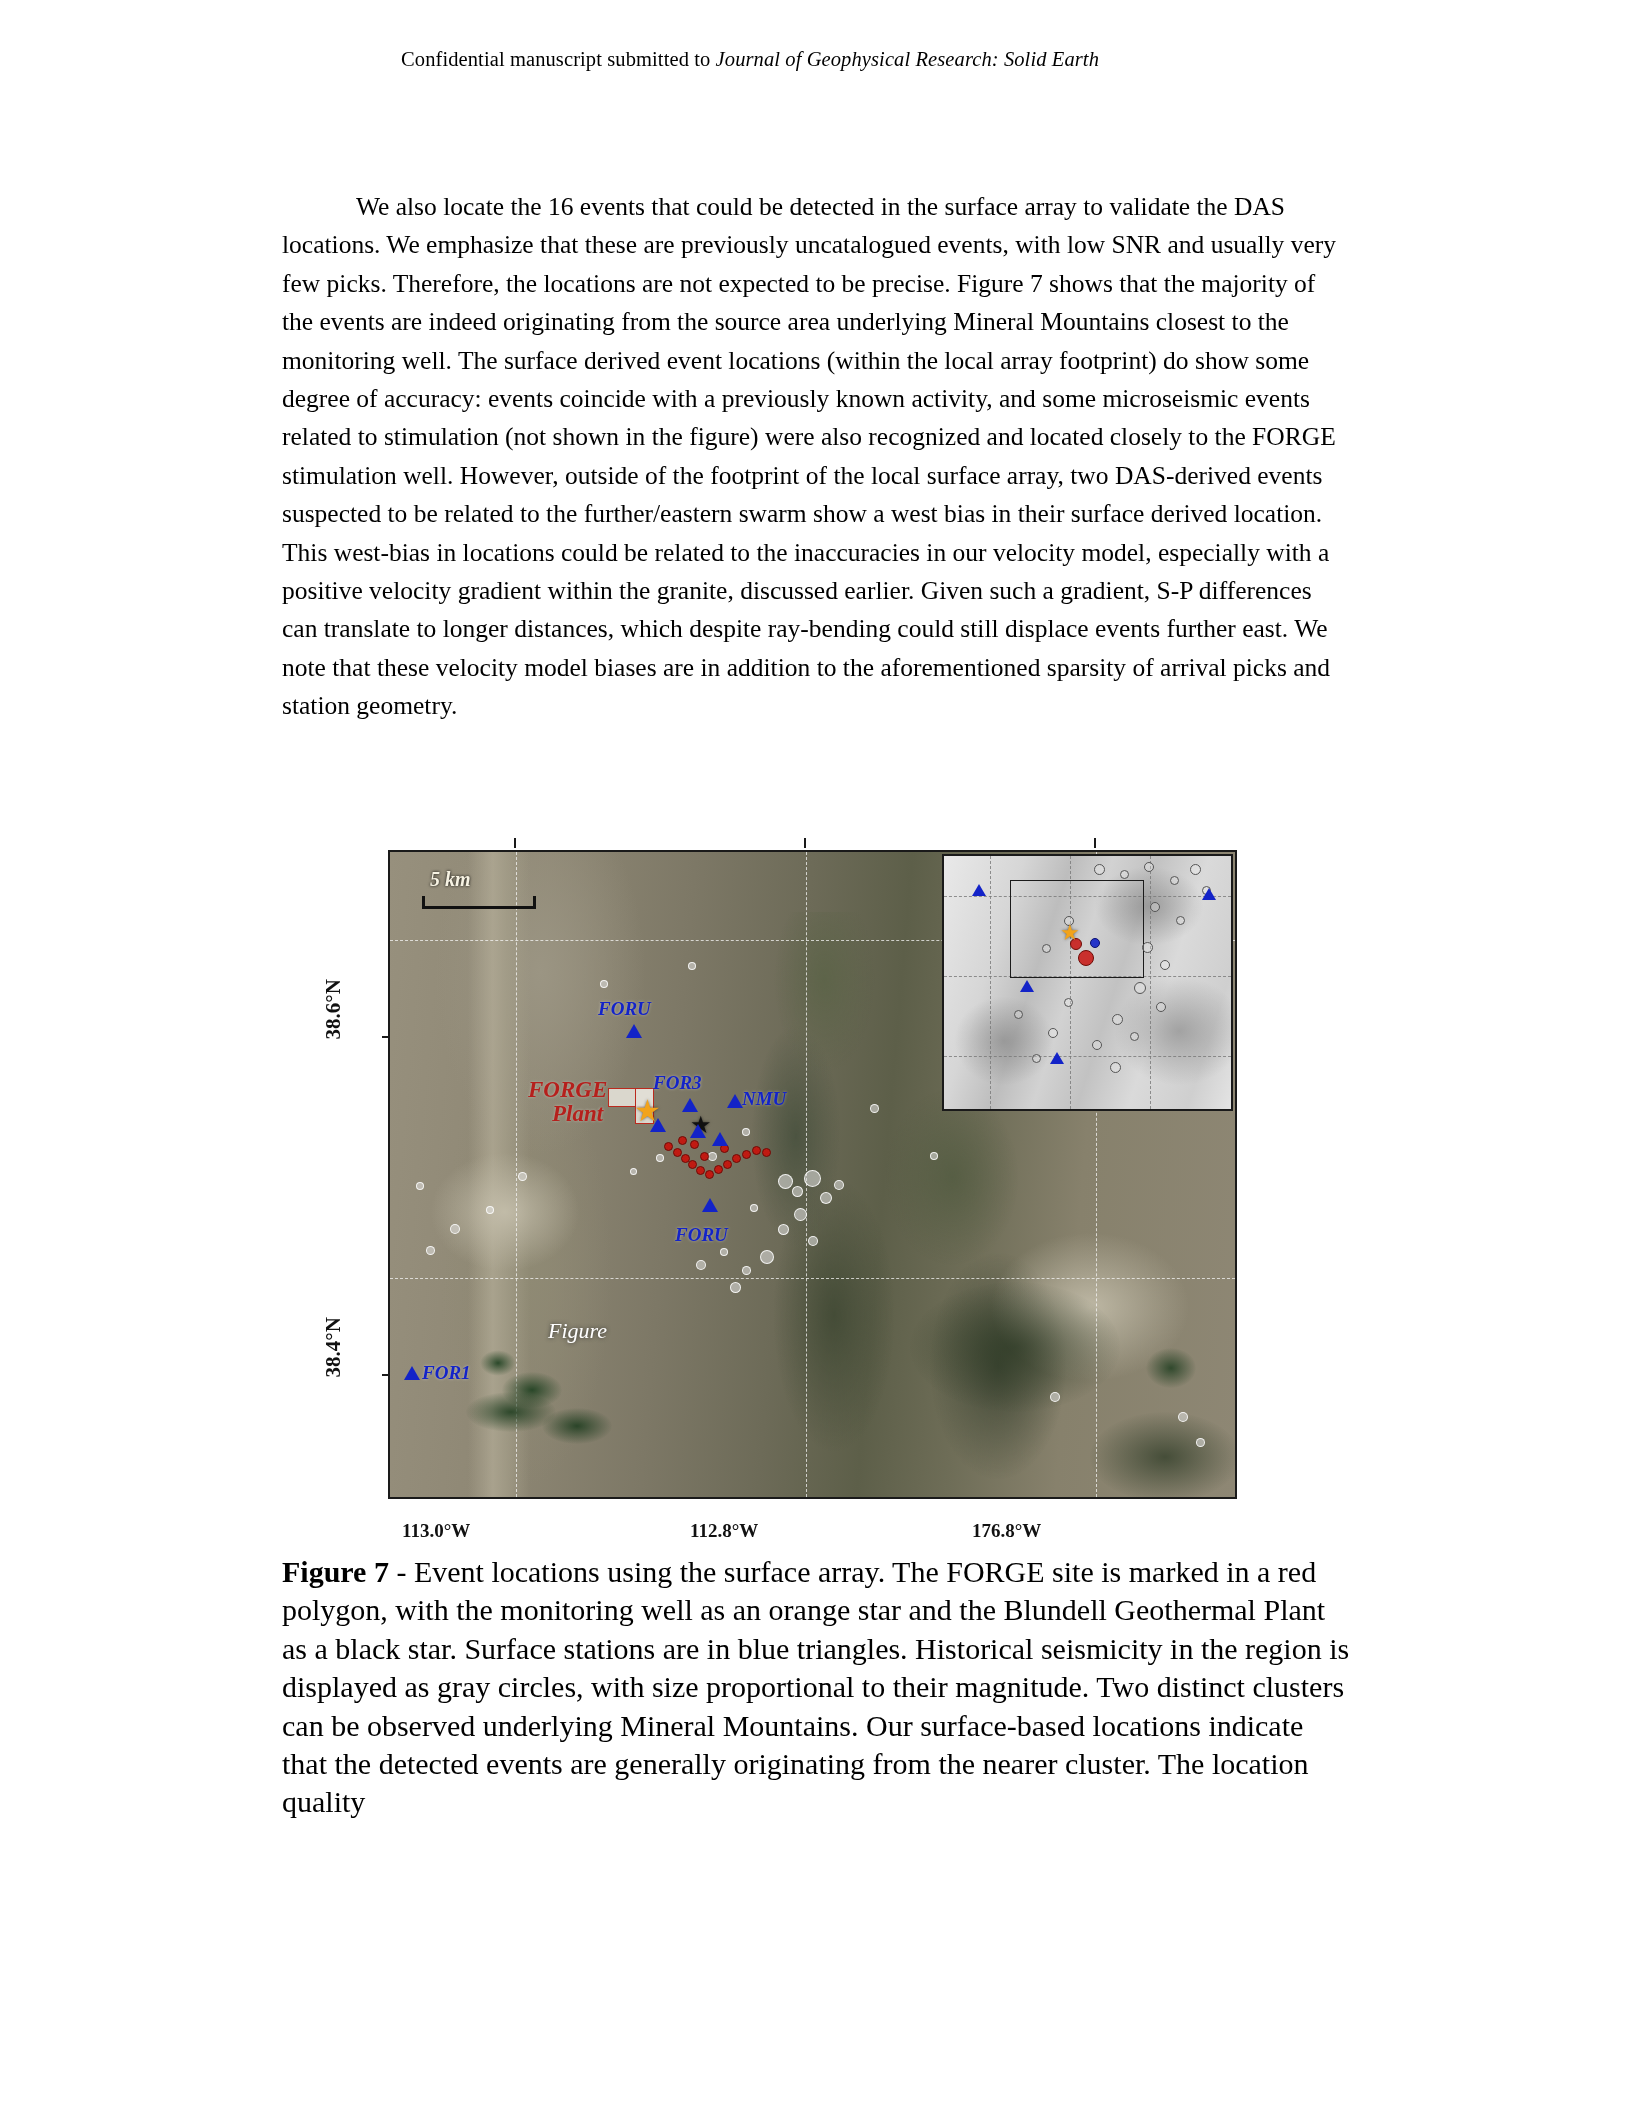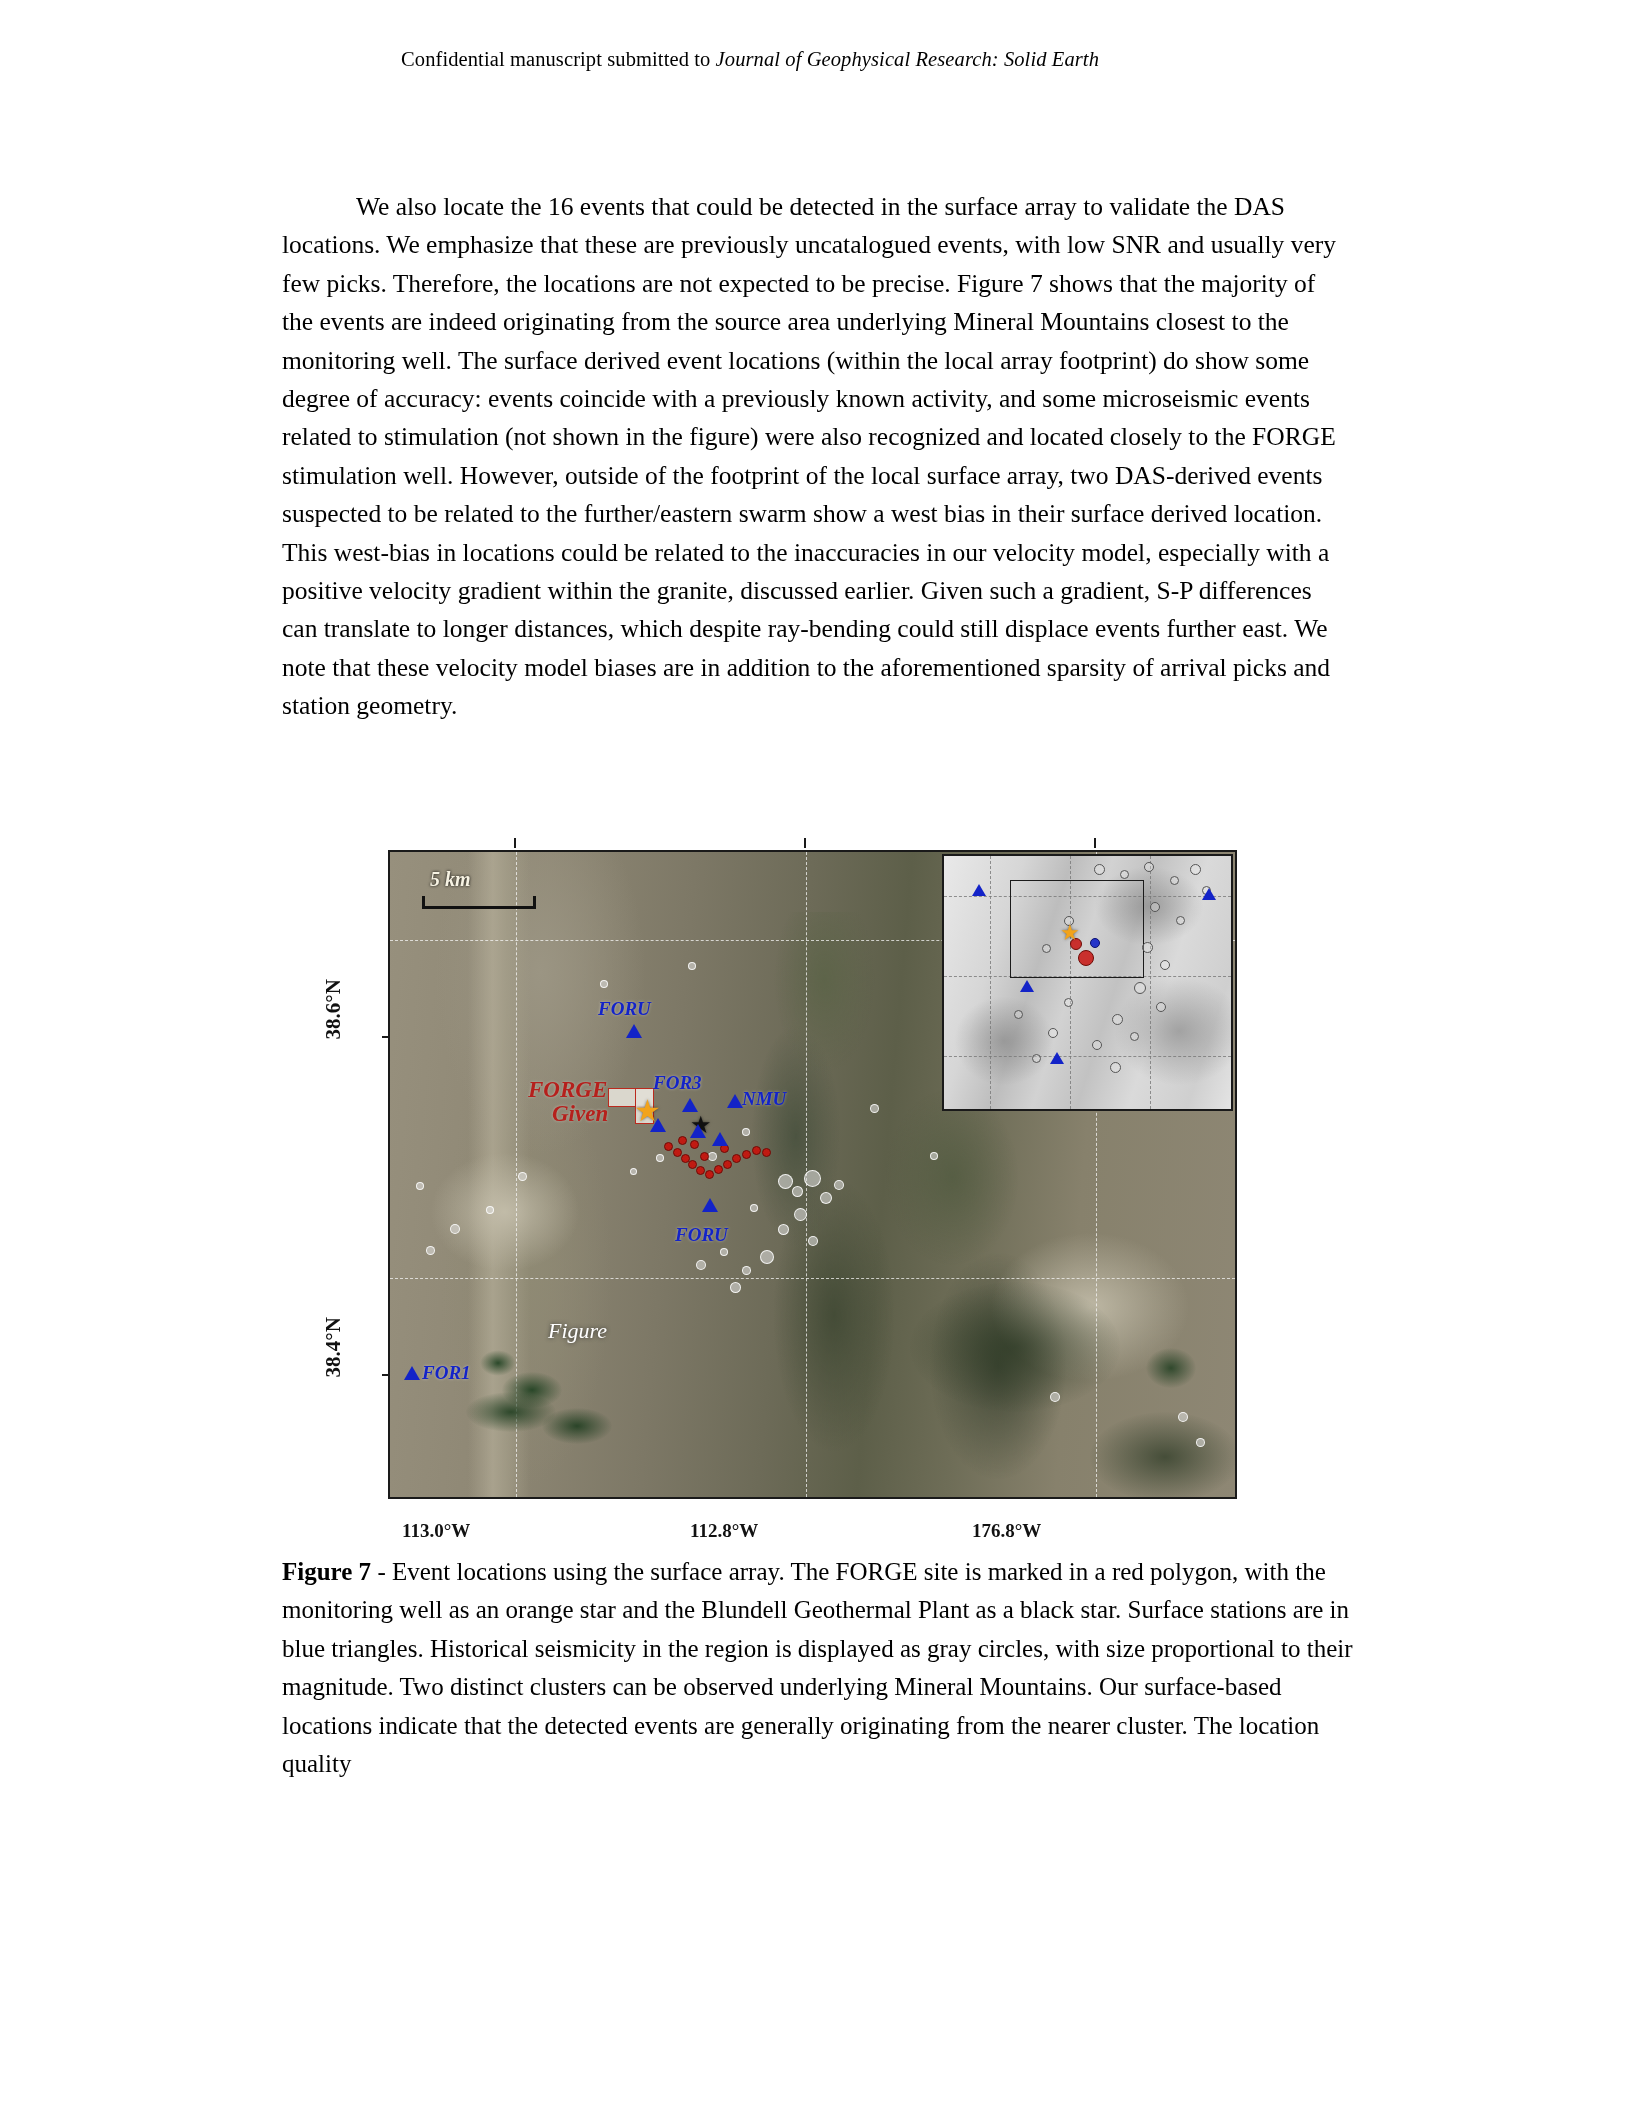--- a/index.html
+++ b/index.html
@@ -266,21 +266,21 @@
   }
   .tick {
     position: absolute;
     background: #1a1a1a;
   }
   .caption {
     position: absolute;
     left: 282px;
     top: 1553px;
     width: 1072px;
-    font-size: 25px;
+    font-size: 30px;
     line-height: 38.4px;
   }
   .caption b { font-weight: bold; }
 </style>
 </head>
 <body>
 
 <div class="page">
 
   <div class="running-head">
@@ -354,21 +354,21 @@
       <div class="darkveg" style="left:90px; top:498px; width:36px; height:26px; background:radial-gradient(ellipse at center, rgba(30,64,32,.9) 0%, rgba(30,64,32,0) 70%);"></div>
       <div class="darkveg" style="left:112px; top:520px; width:60px; height:36px; background:radial-gradient(ellipse at center, rgba(30,64,32,.9) 0%, rgba(30,64,32,0) 72%);"></div>
       <div class="darkveg" style="left:76px; top:540px; width:90px; height:40px; background:radial-gradient(ellipse at center, rgba(26,58,28,.85) 0%, rgba(26,58,28,0) 72%);"></div>
       <div class="darkveg" style="left:152px; top:556px; width:70px; height:36px; background:radial-gradient(ellipse at center, rgba(26,58,28,.85) 0%, rgba(26,58,28,0) 72%);"></div>
       <div class="darkveg" style="left:756px; top:496px; width:50px; height:40px; background:radial-gradient(ellipse at center, rgba(26,58,28,.8) 0%, rgba(26,58,28,0) 72%);"></div>
 
       <div class="forge-poly" style="left:218px; top:236px; width:44px; height:17px;"></div>
       <div class="forge-poly" style="left:245px; top:236px; width:17px; height:34px;"></div>
       <div class="forge-label" style="left:138px; top:226px;">
         <span>FORGE</span><br>
-        <span style="margin-left:24px; display:inline-block;">Given</span>
+        <span style="margin-left:24px; display:inline-block;">Plant</span>
       </div>
       <div class="star" style="left:244px; top:244px;">★</div>
       <div class="star black" style="left:300px; top:258px;">★</div>
 
       <div class="ev-red" style="left:274px; top:290px; width:7px; height:7px;"></div>
       <div class="ev-red" style="left:283px; top:296px; width:7px; height:7px;"></div>
       <div class="ev-red" style="left:291px; top:302px; width:7px; height:7px;"></div>
       <div class="ev-red" style="left:298px; top:308px; width:7px; height:7px;"></div>
       <div class="ev-red" style="left:306px; top:314px; width:7px; height:7px;"></div>
       <div class="ev-red" style="left:315px; top:318px; width:7px; height:7px;"></div>

